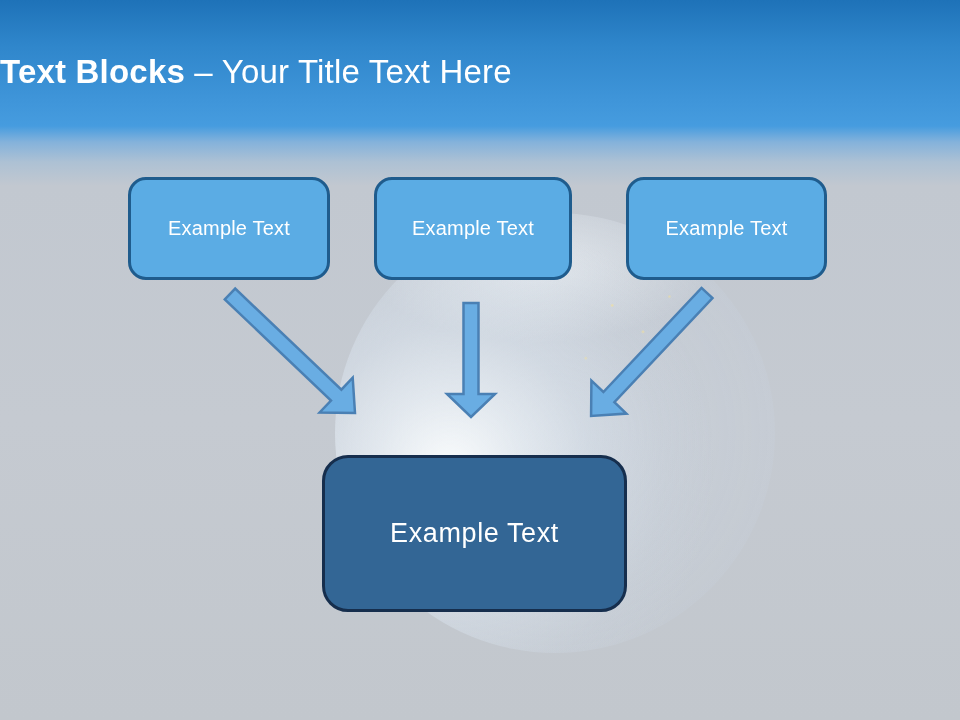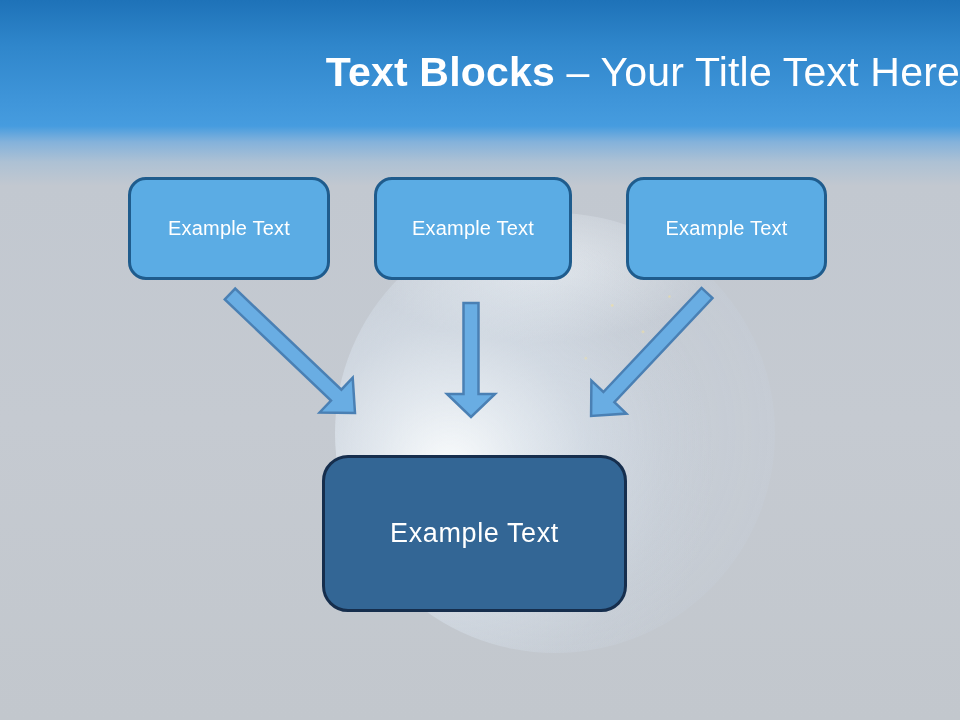--- a/index.html
+++ b/index.html
@@ -31,21 +31,21 @@
       radial-gradient(circle 2px at 57% 33%, rgba(245,225,150,0.6), transparent 100%),
       radial-gradient(circle 2px at 76% 19%, rgba(245,225,150,0.6), transparent 100%),
       radial-gradient(circle 2px at 66% 40%, rgba(245,225,150,0.55), transparent 100%),
       radial-gradient(circle at 50% 50%, transparent 86%, rgba(160,200,240,0.38) 94%, transparent 99%),
       radial-gradient(circle at 26% 58%, rgba(253,255,255,0.92) 0%, rgba(242,248,253,0.62) 18%, rgba(228,238,248,0.35) 34%, rgba(215,226,238,0.12) 52%, transparent 64%),
       radial-gradient(ellipse 55% 25% at 46% 12%, rgba(248,252,255,0.55), transparent 70%),
       radial-gradient(circle at 50% 50%, rgba(208,218,230,0.30) 0%, rgba(205,215,228,0.18) 80%, transparent 92%);
   }
   .title{
     position:absolute;left:0;top:53px;width:960px;
-    text-align:right;color:#ffffff;font-size:41px;line-height:38px;
+    text-align:left;color:#ffffff;font-size:33px;line-height:38px;
     letter-spacing:0.2px;white-space:pre;
   }
   .title .b{font-weight:700;}
   .title .r{font-weight:400;}
   .arrows{position:absolute;left:0;top:0;width:960px;height:720px;}
   .tbox{
     position:absolute;display:flex;align-items:center;justify-content:center;
     background:#5bace4;border:3px solid #1f5c8d;border-radius:18px;
     color:#ffffff;font-size:20px;letter-spacing:0.2px;
     box-sizing:border-box;text-align:center;

